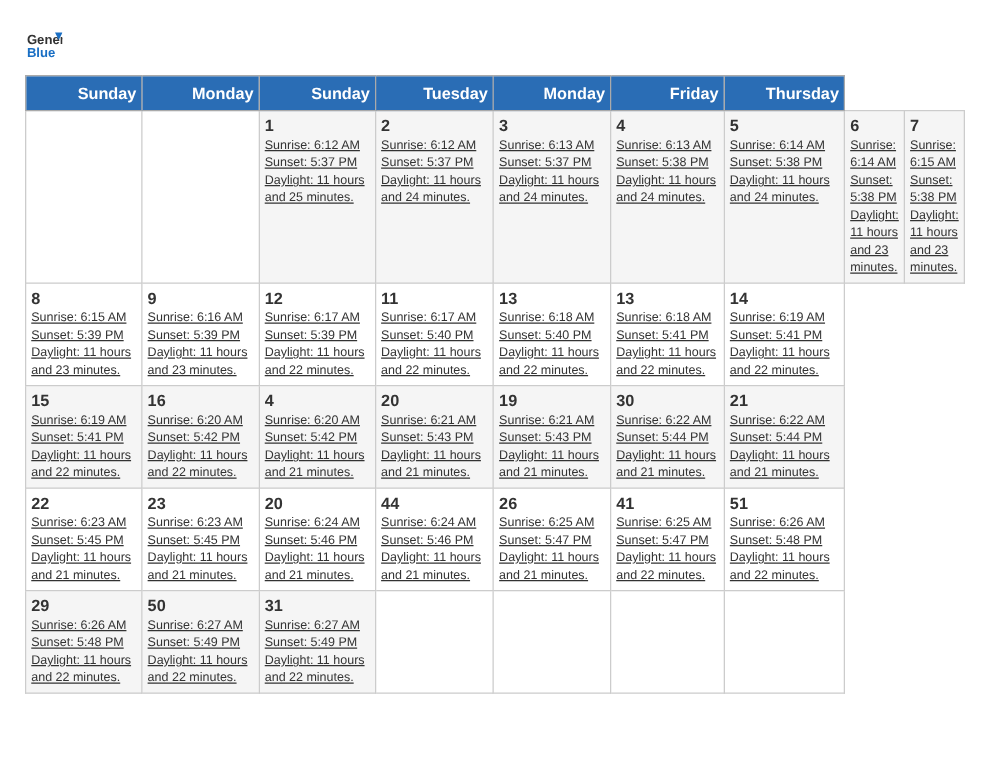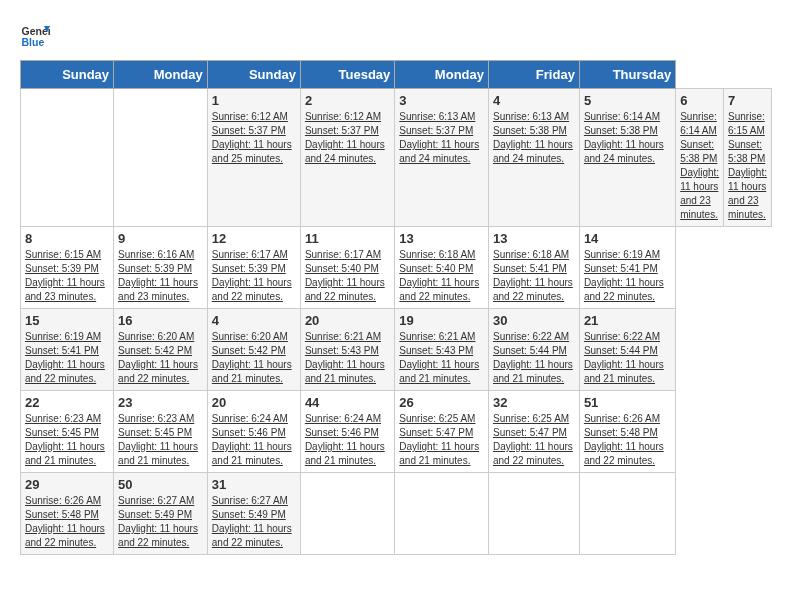--- a/index.html
+++ b/index.html
@@ -221,21 +221,21 @@
         </td>
         <td>
           <span class="day-num">44</span>
           <div class="day-info">Sunrise: 6:24 AM<br>Sunset: 5:46 PM<br>Daylight: 11 hours and 21 minutes.</div>
         </td>
         <td>
           <span class="day-num">26</span>
           <div class="day-info">Sunrise: 6:25 AM<br>Sunset: 5:47 PM<br>Daylight: 11 hours and 21 minutes.</div>
         </td>
         <td>
-          <span class="day-num">32</span>
+          <span class="day-num">41</span>
           <div class="day-info">Sunrise: 6:25 AM<br>Sunset: 5:47 PM<br>Daylight: 11 hours and 22 minutes.</div>
         </td>
         <td>
           <span class="day-num">51</span>
           <div class="day-info">Sunrise: 6:26 AM<br>Sunset: 5:48 PM<br>Daylight: 11 hours and 22 minutes.</div>
         </td>
       </tr>
       <tr>
         <td>
           <span class="day-num">29</span>

